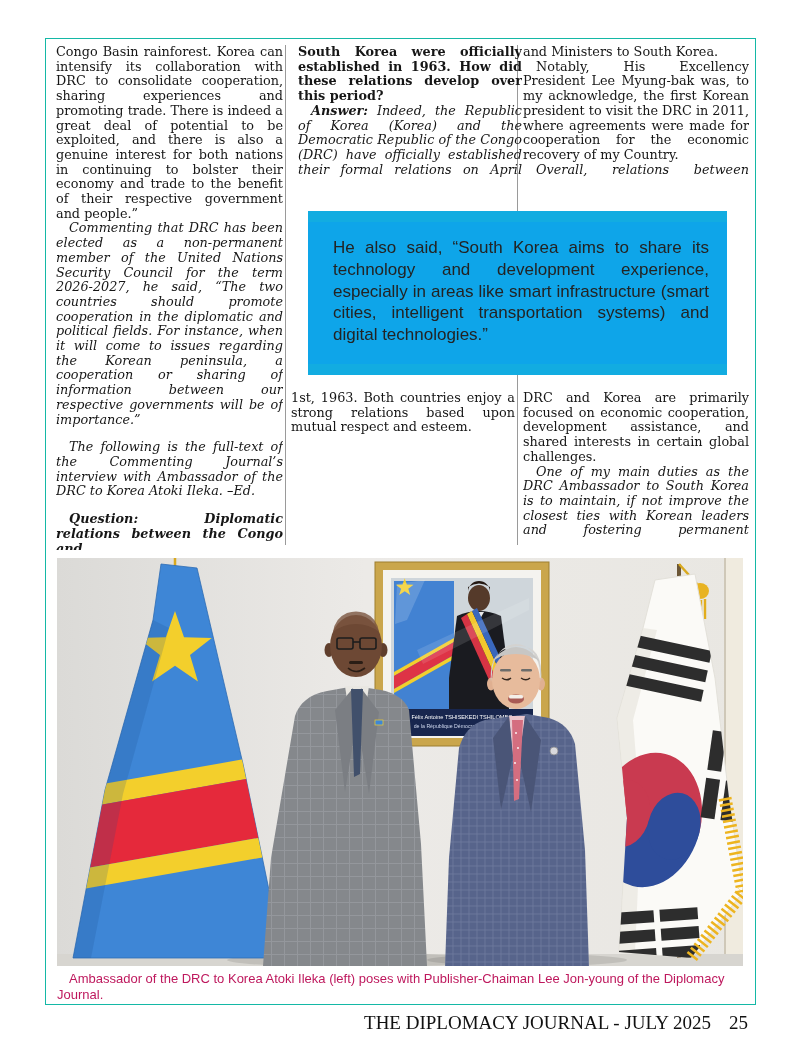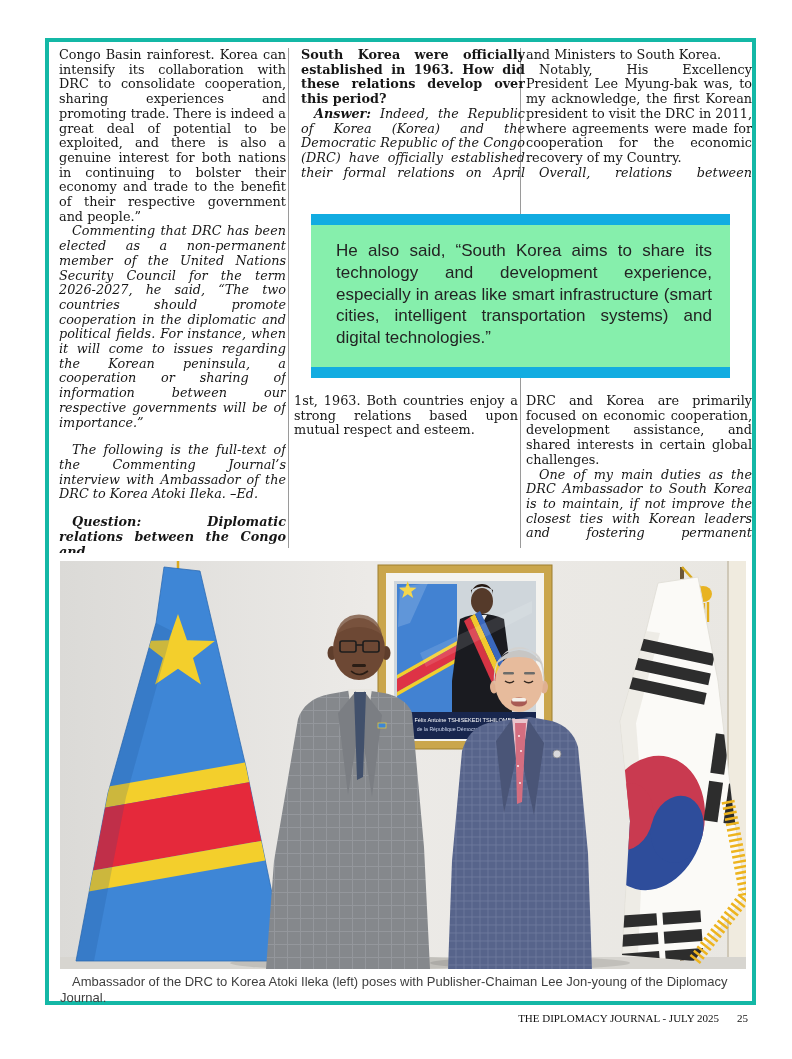--- a/index.html
+++ b/index.html
@@ -1,47 +1,47 @@
 <!DOCTYPE html>
 <html><head>
 <meta charset="utf-8">
 <style>
   html,body{margin:0;padding:0;}
   body{width:792px;height:1059px;background:#ffffff;position:relative;
        font-family:"DejaVu Serif", serif;color:#161616;}
   .frame{position:absolute;left:45px;top:38px;width:711px;height:967px;
-         border:4px solid #14b8a6;box-sizing:border-box;background:#fff;}
+         border:1px solid #14b8a6;box-sizing:border-box;background:#fff;}
   .col{position:absolute;overflow:hidden;}
   .col p{margin:0;text-align:justify;font-size:12.8px;line-height:14.7px;}
   p.ind{text-indent:13px;}
   p.jlast{text-align-last:justify;font-style:italic;}
   .note{font-style:italic;margin:13px 0 0 0 !important;}
   .qbold{font-weight:bold;margin-top:13px !important;}
   .bold{font-weight:bold;}
   .col1{left:10px;top:6px;width:227px;height:505px;}
   .vrule{position:absolute;top:6px;width:1px;height:500px;background:#9a9a9a;}
   .r1{left:239px;}
   .r2{left:471px;}
   .col2top{left:252px;top:6px;width:224px;height:163px;}
   .col3top{left:477px;top:6px;width:226px;height:163px;}
   .col2bot{left:245px;top:352px;width:224px;height:160px;}
   .col3bot{left:477px;top:352px;width:226px;height:160px;}
-  .quote{position:absolute;left:262px;top:172px;width:419px;height:164px;background:#86efac;}
+  .quote{position:absolute;left:262px;top:172px;width:419px;height:164px;background:#0ea5e9;}
   .bar{position:absolute;left:0;width:100%;height:11px;background:#12ace1;}
   .bar.top{top:0;}
   .bar.bot{bottom:0;}
   .quote p{margin:26px 18px 0 25px;font-family:"Liberation Sans",sans-serif;
            font-size:17px;line-height:21.8px;color:#232323;text-align:justify;}
   .photo{position:absolute;left:11px;top:519px;width:686px;height:408px;}
   .photo svg{display:block;width:100%;height:100%;}
   .caption{position:absolute;left:11px;top:932px;width:688px;margin:0;
            font-family:"Liberation Sans",sans-serif;font-size:13px;line-height:16px;
-           color:#404040;text-indent:12px;}
+           color:#be185d;text-indent:12px;}
   .footer{position:absolute;top:1012px;right:44px;display:flex;gap:18px;
-          font-family:"Liberation Serif",serif;font-size:11px;color:#111;}
+          font-family:"Liberation Serif",serif;font-size:19px;color:#111;}
 </style>
 </head>
 <body>
 
 <div class="frame">
 
   <div class="col col1">
     <p>Congo Basin rainforest. Korea can intensify its collaboration with DRC to consolidate cooperation, sharing experiences and promoting trade. There is indeed a great deal of potential to be exploited, and there is also a genuine interest for both nations in continuing to bolster their economy and trade to the benefit of their respective government and people.”</p>
     <p class="ind jlast">Commenting that DRC has been elected as a non-permanent member of the United Nations Security Council for the term 2026-2027, he said, “The two countries should promote cooperation in the diplomatic and political fields. For instance, when it will come to issues regarding the Korean peninsula, a cooperation or sharing of information between our respective governments will be of importance.”</p>
     <p class="note ind">The following is the full-text of the Commenting Journal’s interview with Ambassador of the DRC to Korea Atoki Ileka. –Ed.</p>

